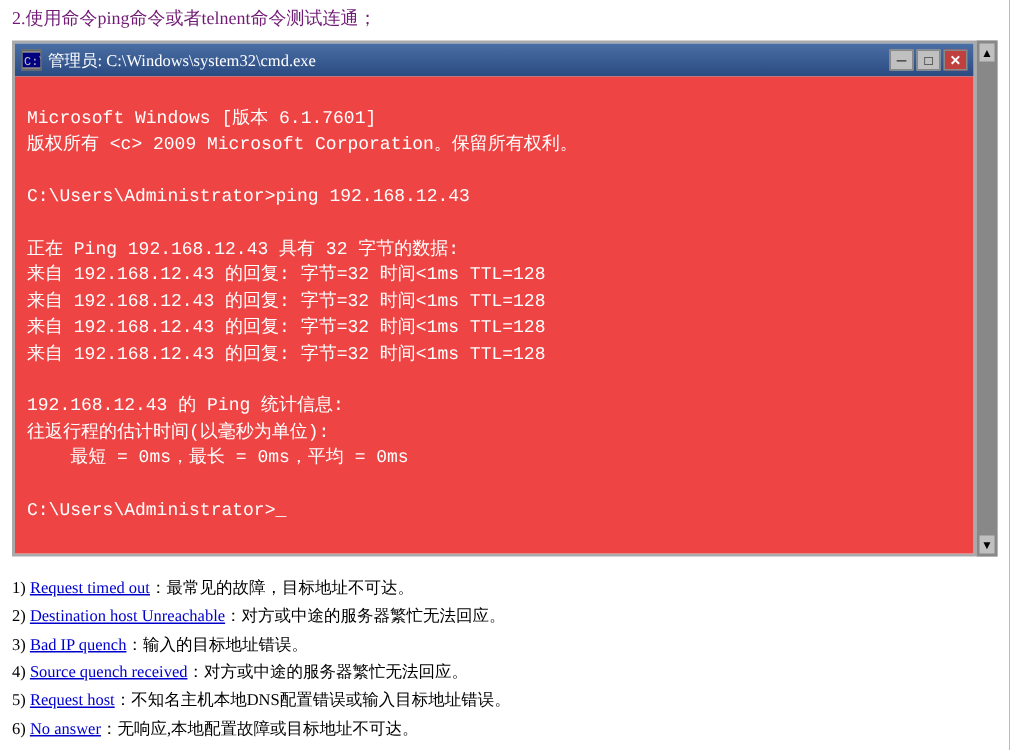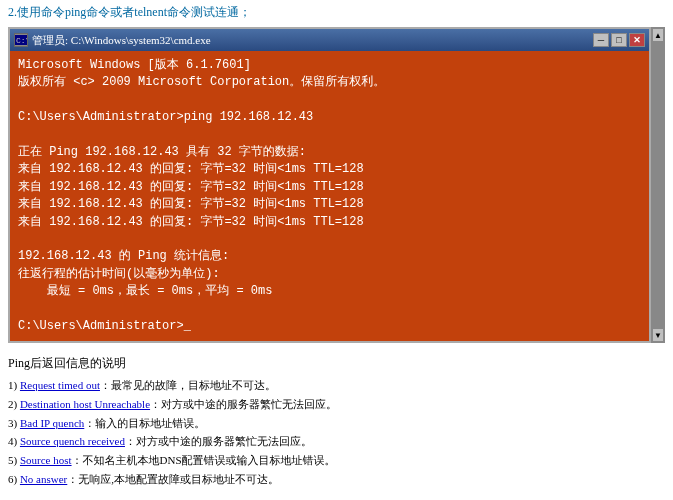--- a/index.html
+++ b/index.html
@@ -8,21 +8,21 @@
       min-height: 500px;
       background: #fff;
       font-family: SimSun, '宋体', serif;
       font-size: 12px;
       color: #000;
     }
 
     .top-instruction {
       padding: 4px 8px 6px 8px;
       font-size: 12px;
-      color: #0369a1;
+      color: #701a75;
     }
 
     .cmd-titlebar {
       background: linear-gradient(to bottom, #4a6fa5 0%, #2a4a80 100%);
       display: flex;
       align-items: center;
       justify-content: space-between;
       padding: 2px 4px;
       height: 22px;
     }
@@ -67,22 +67,22 @@
       color: #000;
       cursor: pointer;
       font-weight: bold;
     }
 
     .cmd-btn-min { background: #c0c0c0; }
     .cmd-btn-max { background: #c0c0c0; }
     .cmd-btn-close { background: #c04040; color: #fff; }
 
     .cmd-body {
-      background: #c2410c;
-      padding: 6px 8px;
+      background: #ef4444;
+      padding: 20px 8px;
       font-family: 'Courier New', Lucida Console, monospace;
       font-size: 12px;
       color: #c0c0c0;
       min-height: 220px;
       line-height: 1.45;
     }
     .cmd-body .white {
       color: #ffffff;
     }
 
@@ -190,34 +190,33 @@
   </div>
 
   <div class="cmd-scrollbar">
     <div class="cmd-scroll-up">▲</div>
     <div class="cmd-scroll-track"></div>
     <div class="cmd-scroll-down">▼</div>
   </div>
 </div>
 
 <div class="info-section">
-  <div class="info-title">Ping后返回信息的说明</div>
 
   <div class="info-item">
     <span>1) </span><span class="link">Request timed out</span><span>：最常见的故障，目标地址不可达。</span>
   </div>
   <div class="info-item">
     <span>2) </span><span class="link">Destination host Unreachable</span><span>：对方或中途的服务器繁忙无法回应。</span>
   </div>
   <div class="info-item">
     <span>3) </span><span class="link">Bad IP quench</span><span>：输入的目标地址错误。</span>
   </div>
   <div class="info-item">
     <span>4) </span><span class="link">Source quench received</span><span>：对方或中途的服务器繁忙无法回应。</span>
   </div>
   <div class="info-item">
-    <span>5) </span><span class="link">Source host</span><span>：不知名主机本地DNS配置错误或输入目标地址错误。</span>
+    <span>5) </span><span class="link">Request host</span><span>：不知名主机本地DNS配置错误或输入目标地址错误。</span>
   </div>
   <div class="info-item">
     <span>6) </span><span class="link">No answer</span><span>：无响应,本地配置故障或目标地址不可达。</span>
   </div>
 
 </div>
 
 </body></html>

